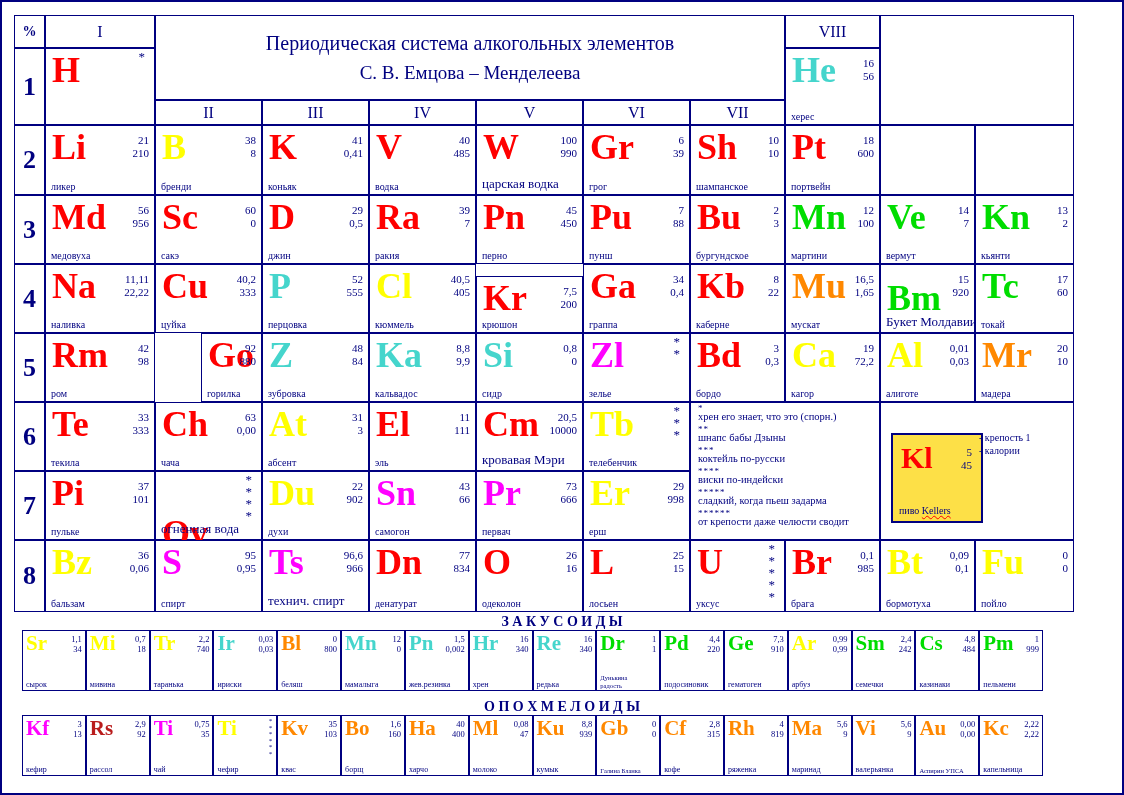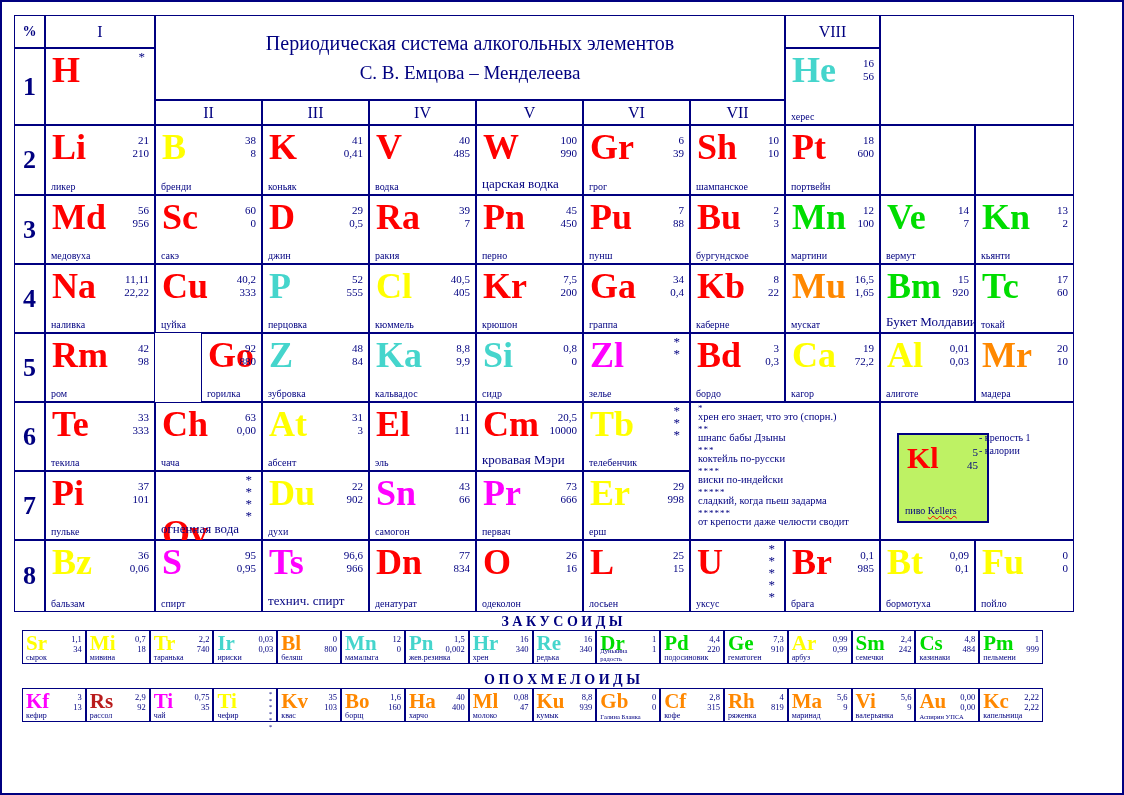--- a/index.html
+++ b/index.html
@@ -39,31 +39,31 @@
     font-size:13px;line-height:12px;text-align:center;}
   .cell.small .sym{font-size:21px;top:2px;left:3px;}
   .cell.small .vals{font-size:8.5px;top:4px;right:3px;line-height:1.15;}
   .cell.small .nm{font-size:8px;bottom:1px;left:3px;}
   .cell.small .nm.tiny{font-size:6.5px;white-space:normal;width:50px;line-height:1.15;}
   .cell.small .stars{font-size:7px;line-height:6.5px;right:4px;top:2px;}
   .notes{padding:2px 7px;color:#000080;overflow:hidden;}
   .nstars{font-size:9px;line-height:6px;letter-spacing:1px;}
   .ntext{font-size:10.5px;line-height:12px;margin-bottom:3px;white-space:nowrap;}
   .legend{position:relative;color:#000080;}
-  .klbox{position:absolute;left:16px;top:30px;width:88px;height:86px;
-    border:2px solid #000080;background:#bef264;}
+  .klbox{position:absolute;left:10px;top:30px;width:88px;height:86px;
+    border:2px solid #000080;background:#fde047;}
   .klbox .sym{font-size:30px;top:8px;left:8px;}
   .klbox .vals{font-size:11px;top:11px;right:9px;}
   .klbox .nm{font-size:10px;bottom:5px;left:6px;}
   .wavy{text-decoration:underline;text-decoration-style:wavy;text-decoration-color:#ff0000;}
   .ltext{position:absolute;left:98px;top:28px;width:96px;font-size:10px;line-height:13px;}
   .lpara{margin-top:10px;}
   .section-title{margin-top:2px;text-align:center;font-weight:bold;
     font-size:14px;color:#000080;}
-  .srow{display:flex;margin-left:20px;width:1021px;height:34px;}
+  .srow{display:flex;margin-left:20px;width:1021px;height:61px;}
   .srow .cell{flex:1;border:1px solid #000080;background:#fff;box-sizing:border-box;}
 </style>
 </head>
 <body>
 
 <div class="page">
   <div class="main-table" id="main-table">
     <div class="hcell corner" style="grid-row:1;grid-column:1">%</div>
     <div class="hcell" style="grid-row:1;grid-column:2">I</div>
     <div class="titlecell" style="grid-row:1 / span 2;grid-column:3 / span 6">
@@ -303,21 +303,21 @@
         <div class="nm">перцовка</div>
       </div>
       <div class="cell" style="grid-area: 6 / 5;">
         <span class="sym" style="color: rgb(255, 255, 0);">Cl</span>
         <div class="vals">
           <div>40,5</div>
           <div>405</div>
         </div>
         <div class="nm">кюммель</div>
       </div>
-      <div class="cell" style="grid-area: 6 / 6;">
+      <div class="cell" style="grid-area: 6 / 6; margin-top: 12px;">
         <span class="sym" style="color: rgb(255, 0, 0);">Kr</span>
         <div class="vals">
           <div>7,5</div>
           <div>200</div>
         </div>
         <div class="nm">крюшон</div>
       </div>
       <div class="cell" style="grid-area: 6 / 7;">
         <span class="sym" style="color: rgb(255, 0, 0);">Ga</span>
         <div class="vals">
@@ -336,21 +336,21 @@
       </div>
       <div class="cell" style="grid-area: 6 / 9;">
         <span class="sym" style="color: rgb(255, 136, 0);">Mu</span>
         <div class="vals">
           <div>16,5</div>
           <div>1,65</div>
         </div>
         <div class="nm">мускат</div>
       </div>
       <div class="cell" style="grid-area: 6 / 10;">
-        <span class="sym" style="color: rgb(0, 221, 0);">Bm</span>
+        <span class="sym" style="color: rgb(0, 221, 0); margin-top: 12px;">Bm</span>
         <div class="vals">
           <div>15</div>
           <div>920</div>
         </div>
         <div class="nm tiny">Букет Молдавии</div>
       </div>
       <div class="cell" style="grid-area: 6 / 11;">
         <span class="sym" style="color: rgb(0, 221, 0);">Tc</span>
         <div class="vals">
           <div>17</div>

